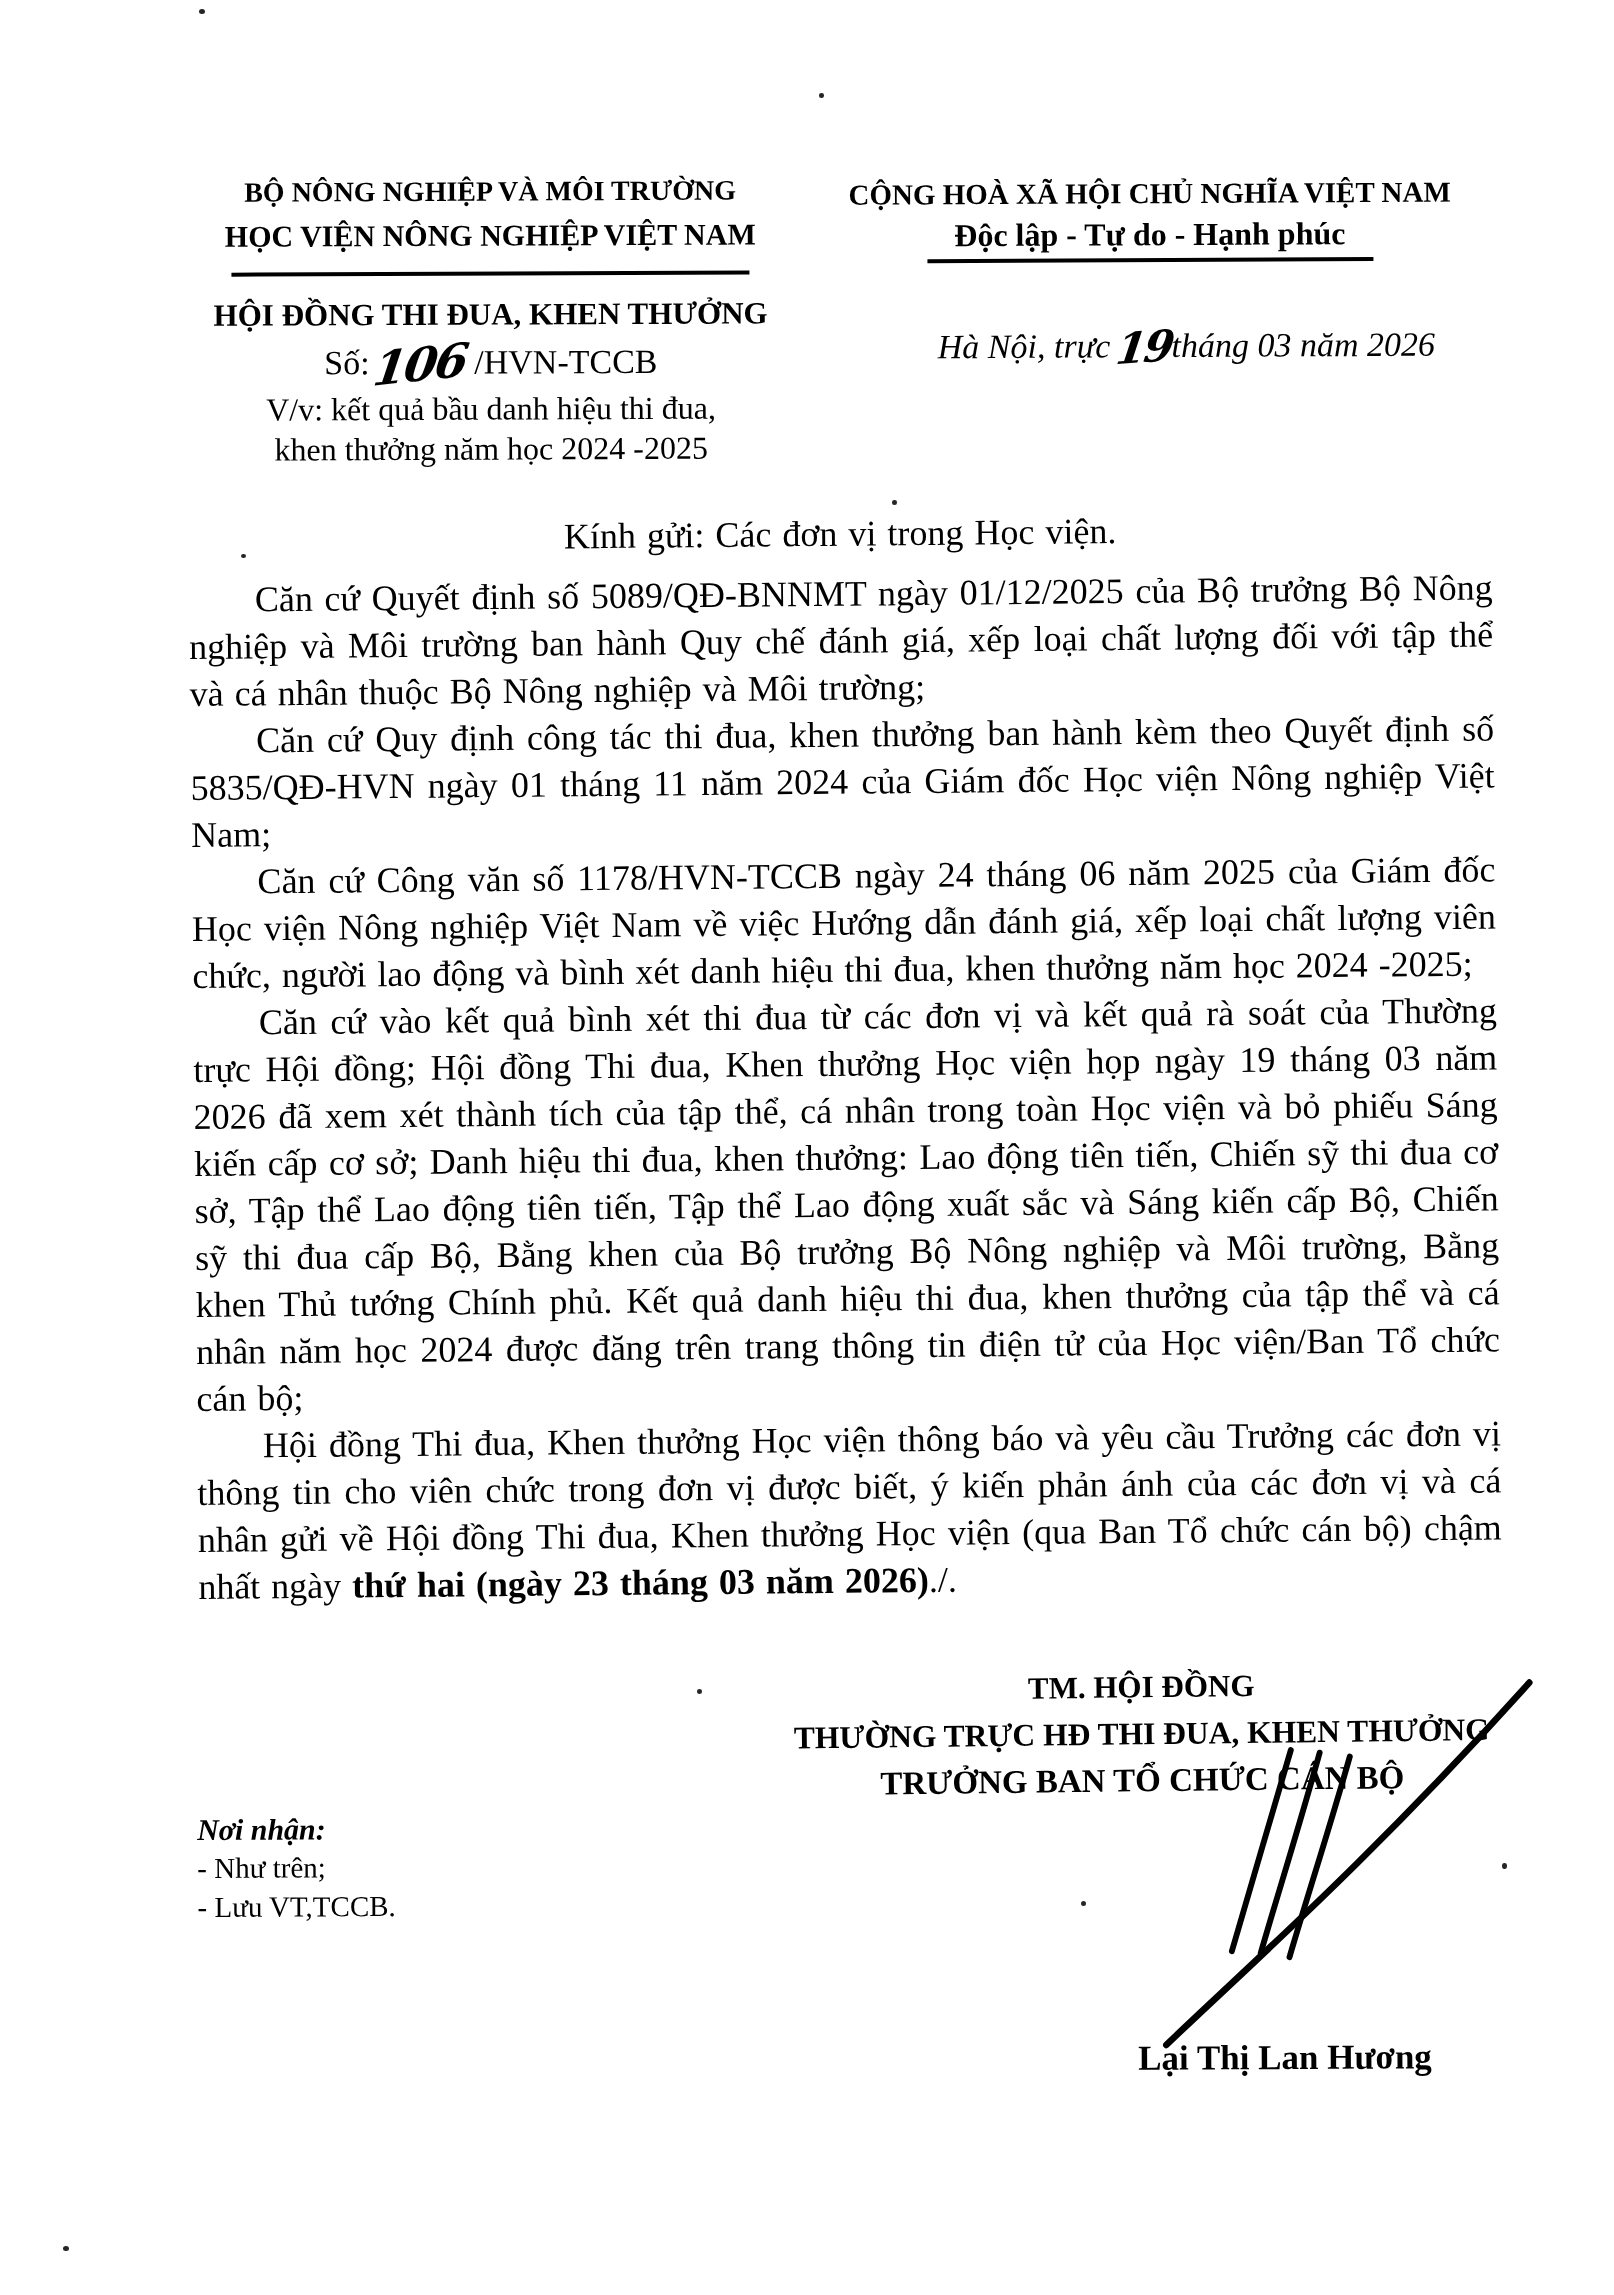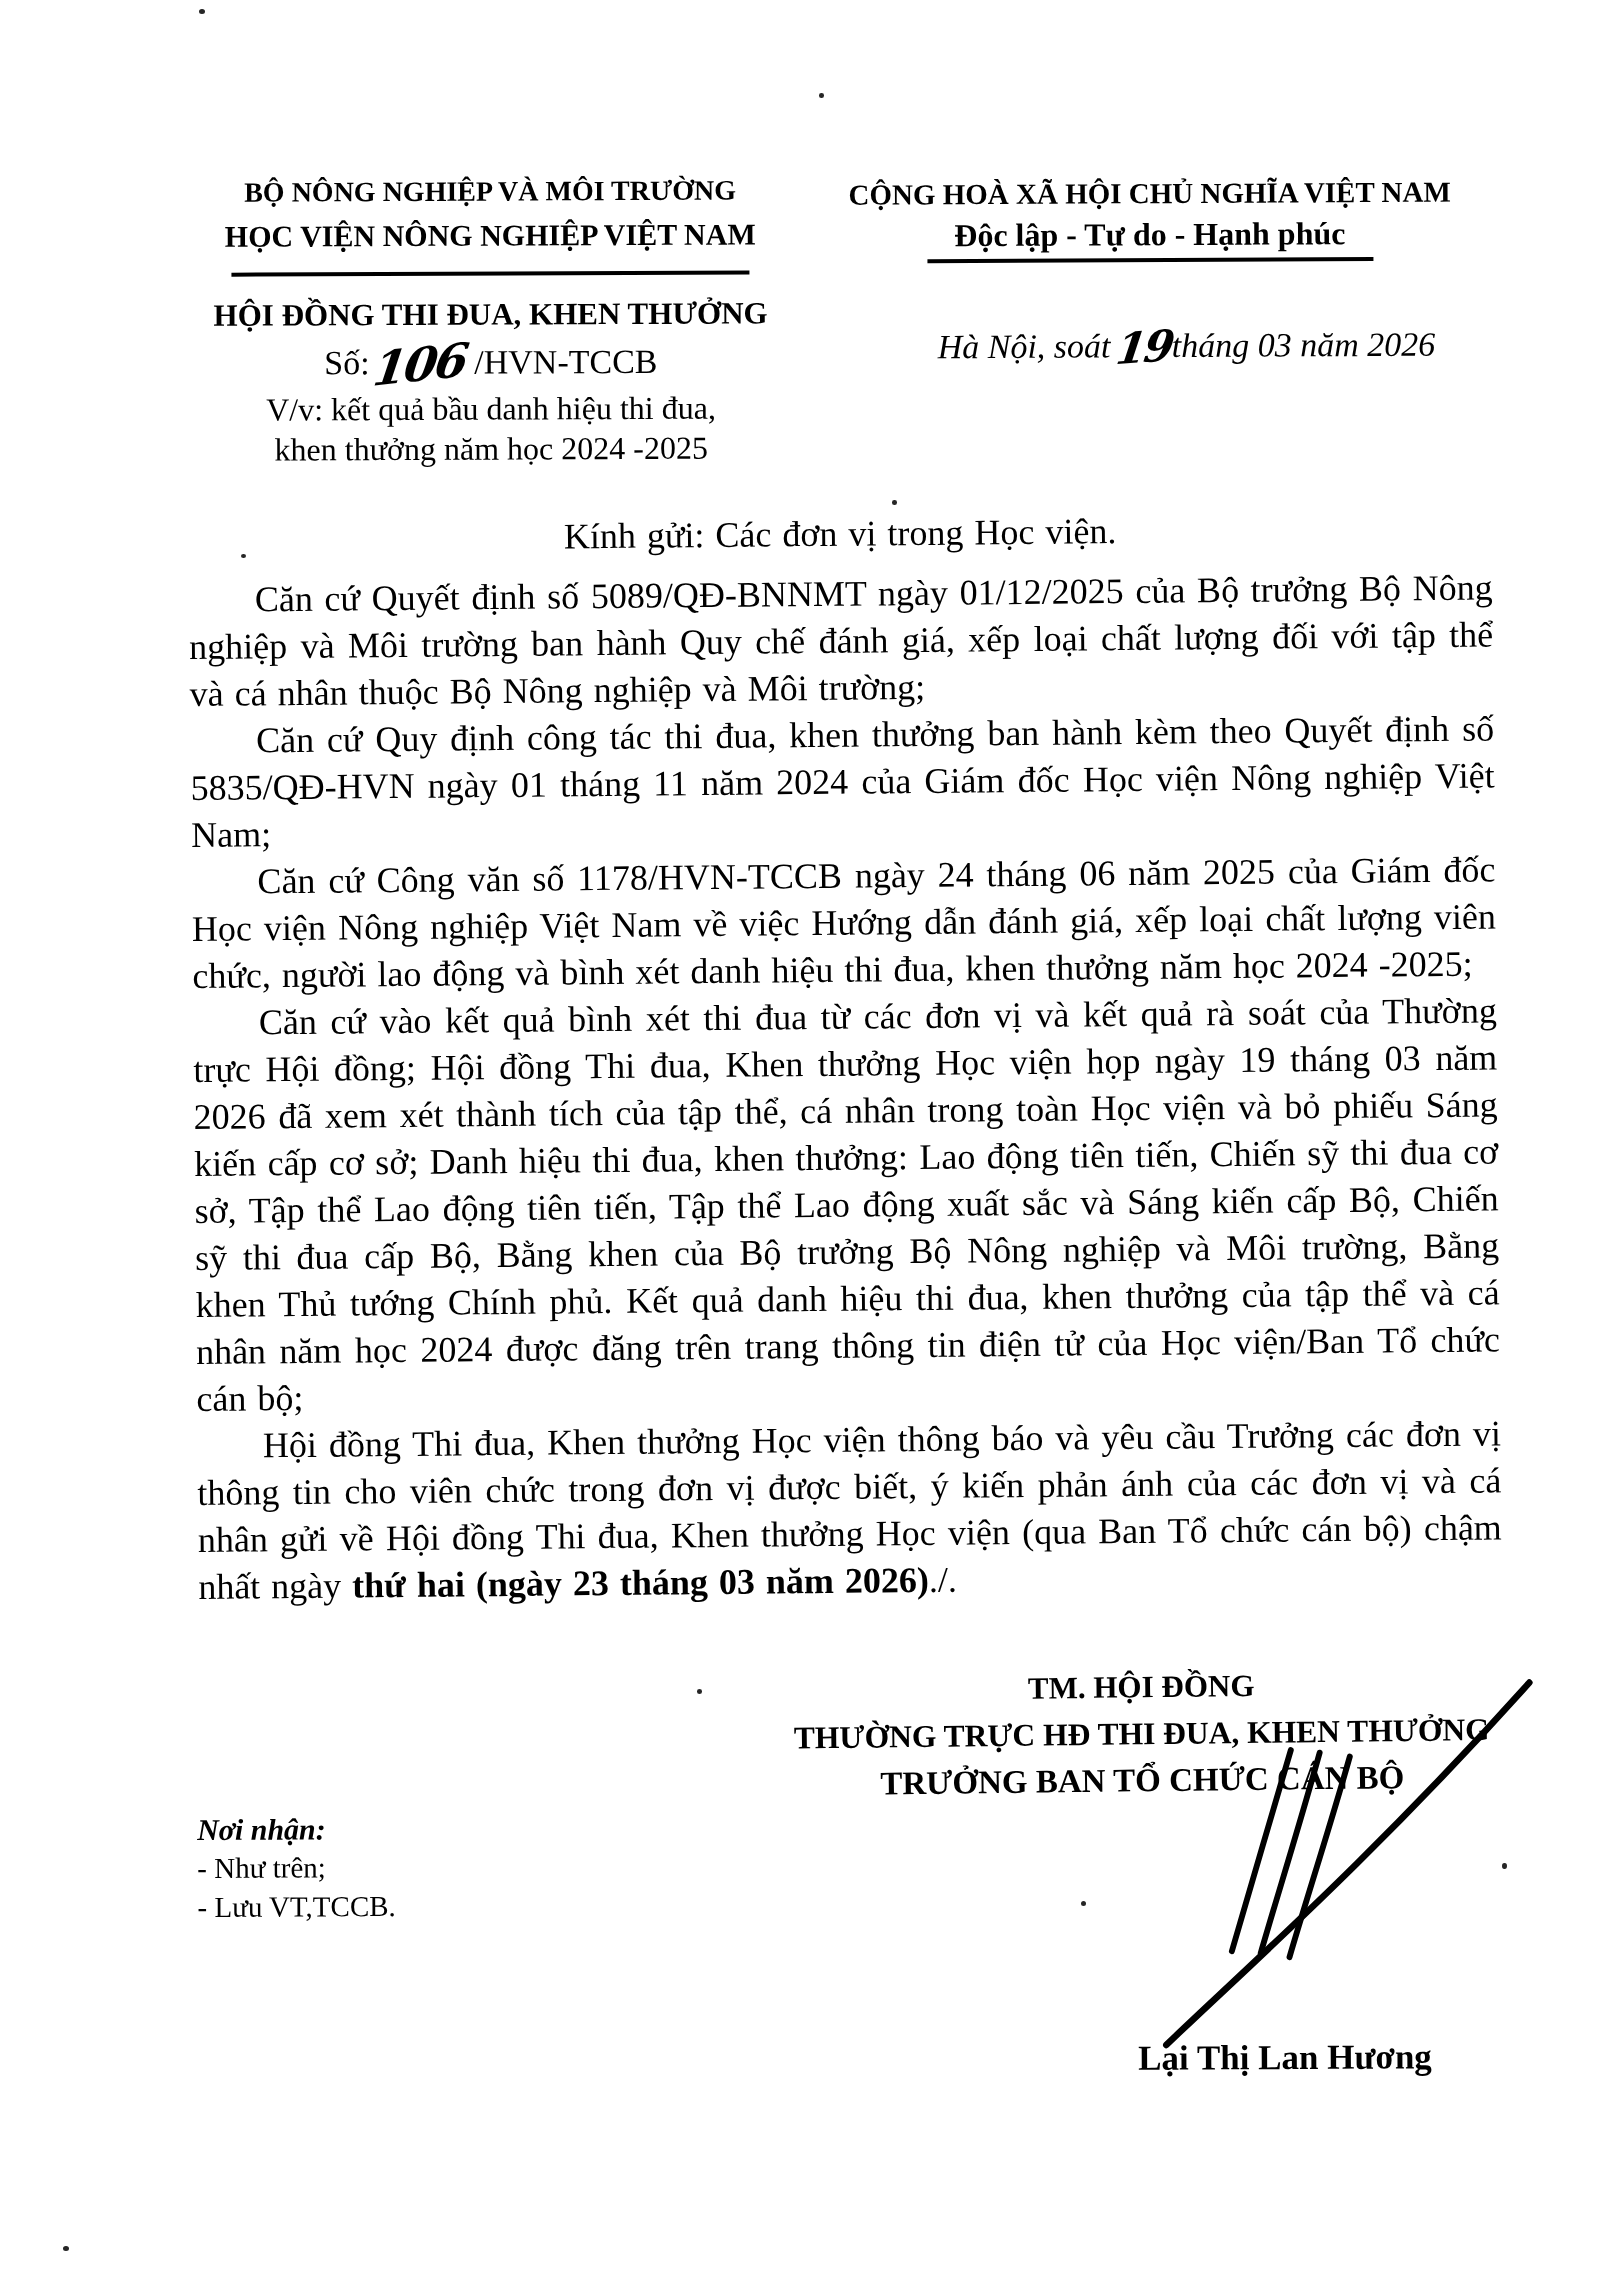--- a/index.html
+++ b/index.html
@@ -87,21 +87,21 @@
   <div class="l3">HỘI ĐỒNG THI ĐUA, KHEN THƯỞNG</div>
   <div class="l4"><span>Số:</span><span class="hand hand-num">106</span><span>/HVN-TCCB</span></div>
   <div class="l5">V/v: kết quả bầu danh hiệu thi đua,</div>
   <div class="l5">khen thưởng năm học 2024 -2025</div>
 </div>
 
 <div class="abs hdr-right">
   <div class="n1">CỘNG HOÀ XÃ HỘI CHỦ NGHĨA VIỆT NAM</div>
   <div class="n2">Độc lập - Tự do - Hạnh phúc</div>
   <div class="motto-rule"></div>
-  <div class="dateline"><span>Hà Nội, soát</span><span class="hand hand-day">19</span><span>tháng 03  năm 2026</span></div>
+  <div class="dateline"><span>Hà Nội, trực</span><span class="hand hand-day">19</span><span>tháng 03  năm 2026</span></div>
 </div>
 
 <main class="abs body-text">
   <p class="salutation">Kính gửi:  Các đơn vị trong Học viện.</p>
   <p class="para">Căn cứ Quyết định số 5089/QĐ-BNNMT ngày 01/12/2025 của Bộ trưởng Bộ Nông nghiệp và Môi trường ban hành Quy chế đánh giá, xếp loại chất lượng đối với tập thể và cá nhân thuộc Bộ Nông nghiệp và Môi trường;</p>
   <p class="para">Căn cứ Quy định công tác thi đua, khen thưởng ban hành kèm theo Quyết định số 5835/QĐ-HVN ngày 01 tháng 11 năm 2024 của Giám đốc Học viện Nông nghiệp Việt Nam;</p>
   <p class="para">Căn cứ Công văn số 1178/HVN-TCCB ngày 24 tháng 06 năm 2025 của Giám đốc Học viện Nông nghiệp Việt Nam về việc Hướng dẫn đánh giá, xếp loại chất lượng viên chức, người lao động và bình xét danh hiệu thi đua, khen thưởng năm học 2024 -2025;</p>
   <p class="para">Căn cứ vào kết quả bình xét thi đua từ các đơn vị và kết quả rà soát của Thường trực Hội đồng; Hội đồng Thi đua, Khen thưởng Học viện họp ngày 19 tháng 03 năm 2026 đã xem xét thành tích của tập thể, cá nhân trong toàn Học viện và bỏ phiếu Sáng kiến cấp cơ sở; Danh hiệu thi đua, khen thưởng: Lao động tiên tiến, Chiến sỹ thi đua cơ sở, Tập thể Lao động tiên tiến, Tập thể Lao động xuất sắc và Sáng kiến cấp Bộ, Chiến sỹ thi đua cấp Bộ, Bằng khen của Bộ trưởng Bộ Nông nghiệp và Môi trường, Bằng khen Thủ tướng Chính phủ. Kết quả danh hiệu thi đua, khen thưởng của tập thể và cá nhân năm học 2024 được đăng trên trang thông tin điện tử của Học viện/Ban Tổ chức cán bộ;</p>
   <p class="para"><span>Hội đồng Thi đua, Khen thưởng Học viện thông báo và yêu cầu Trưởng các đơn vị thông tin cho viên chức trong đơn vị được biết, ý kiến phản ánh của các đơn vị và cá nhân gửi về Hội đồng Thi đua, Khen thưởng Học viện (qua Ban Tổ chức cán bộ) chậm nhất ngày </span><b>thứ hai (ngày 23 tháng 03 năm 2026)</b><span>./.</span></p>
 </main>

